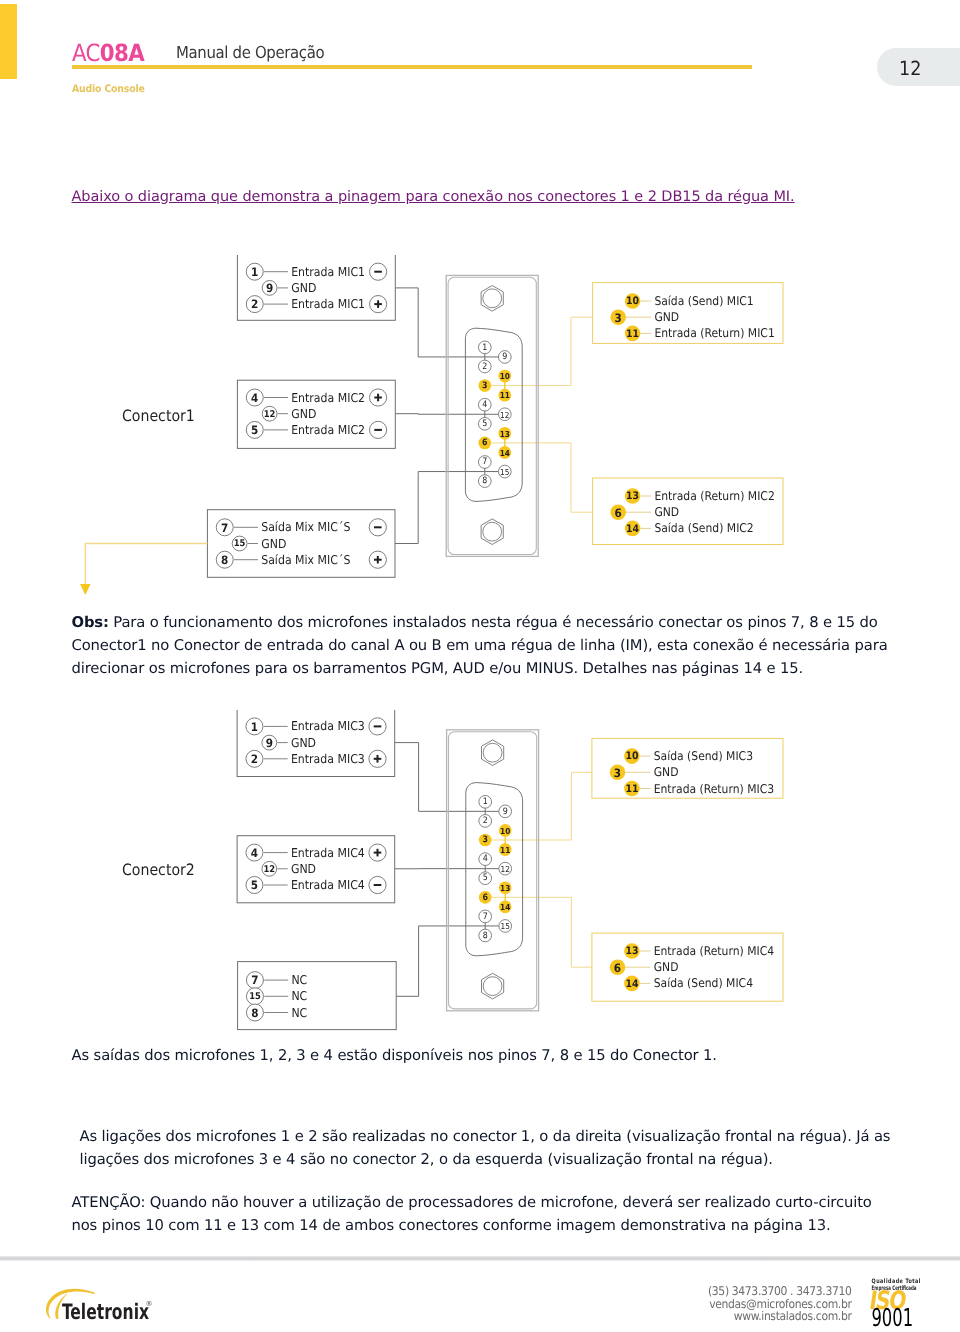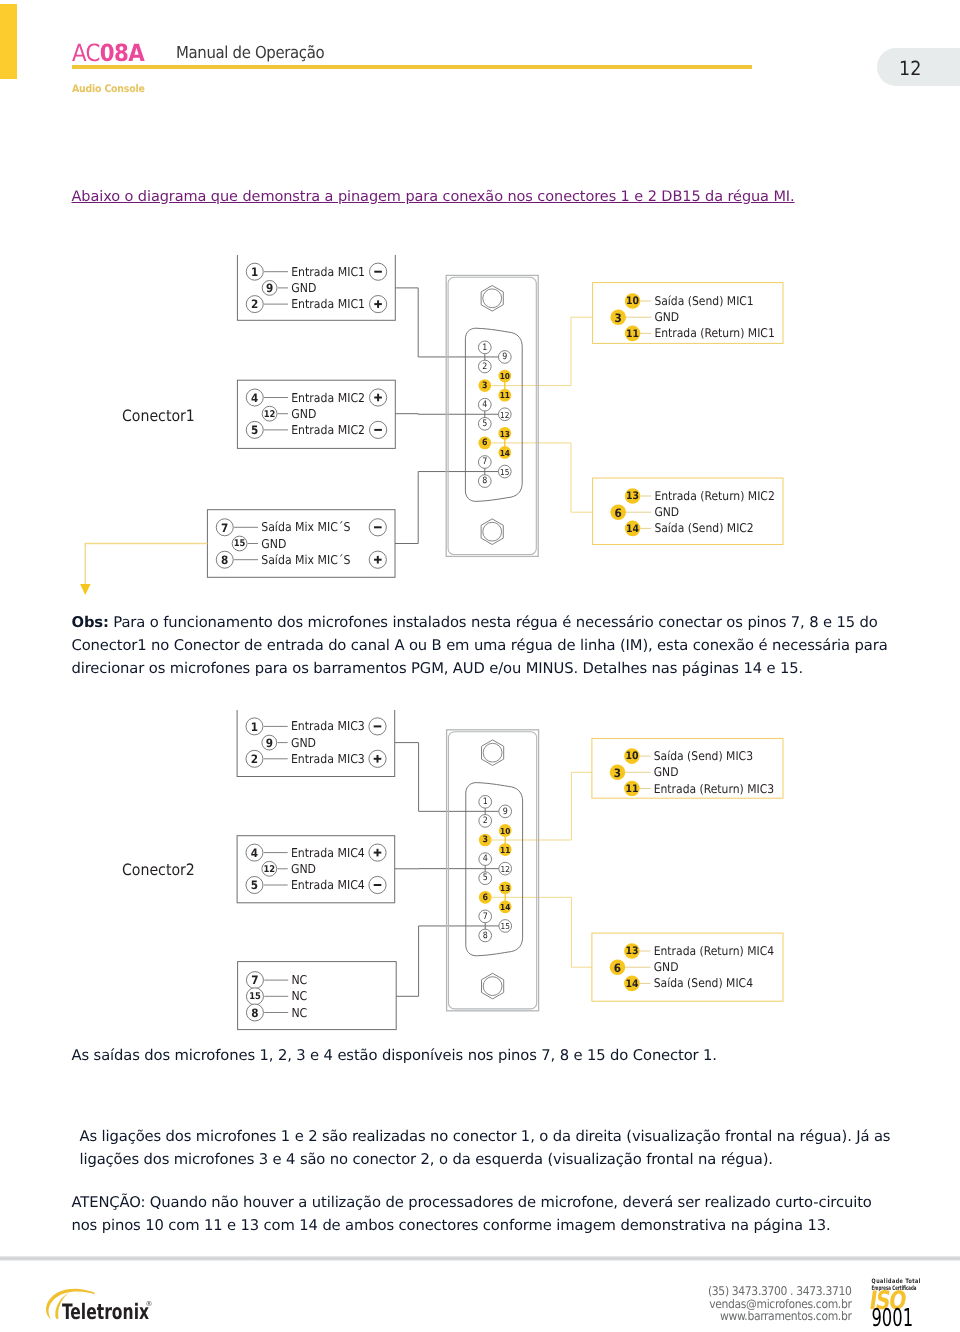--- a/index.html
+++ b/index.html
@@ -345,21 +345,21 @@
                -0.9 0.2 -1.8 0.2 -2.7 -0.1Z"></path>
       <g transform="translate(19.9,0) scale(0.81,1)">
       <text x="0" y="38.5" font-family="&quot;DejaVu Sans&quot;,sans-serif" font-size="21.4" font-weight="bold" font-stretch="condensed" fill="#231f20">Teletronix</text>
       </g>
       <text x="103.5" y="26.4" font-family="&quot;DejaVu Sans&quot;,sans-serif" font-size="7" fill="#4d4d4f">®</text>
     </svg>
   </div>
   <div id="footer-contact">
     <div>(35) 3473.3700 . 3473.3710</div>
     <div>vendas@microfones.com.br</div>
-    <div>www.barramentos.com.br</div>
+    <div>www.instalados.com.br</div>
   </div>
   <div id="iso-host">
     <svg width="60" height="56" viewBox="0 0 60 56">
       <g transform="translate(2.6,0) scale(0.87,1)">
         <text x="0" y="7.4" font-family="&quot;DejaVu Sans&quot;,sans-serif" font-size="6.2" font-weight="bold" font-stretch="condensed" fill="#231f20" letter-spacing="0.52">Qualidade Total</text>
       </g>
       <g transform="translate(2.6,0) scale(0.71,1)">
         <text x="0" y="13.6" font-family="&quot;DejaVu Sans&quot;,sans-serif" font-size="6.2" font-weight="bold" font-stretch="condensed" fill="#231f20">Empresa Certificada</text>
       </g>
       <g transform="translate(4.0,0) scale(0.885,1) skewX(-9)">

